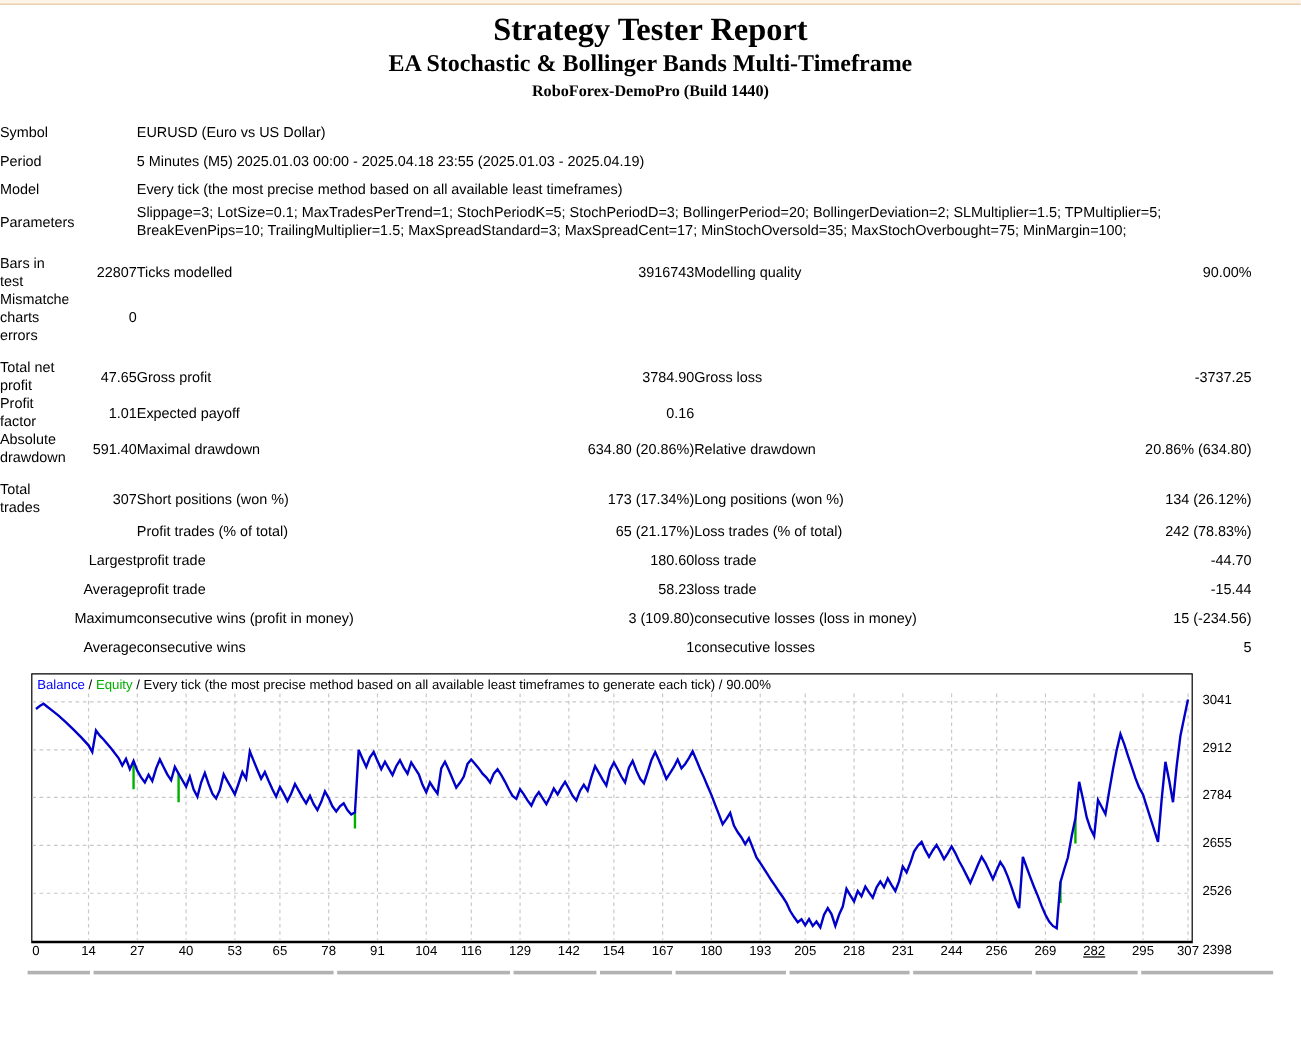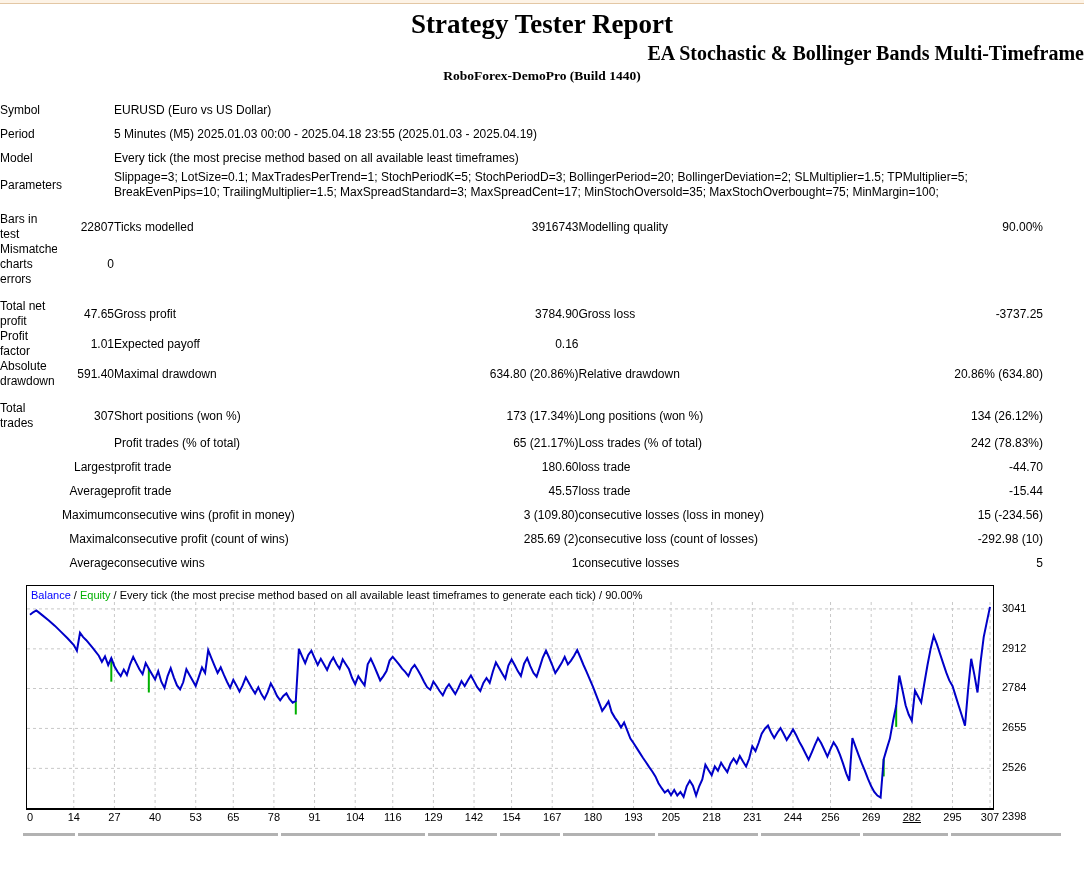--- a/index.html
+++ b/index.html
@@ -1,20 +1,20 @@
 <!DOCTYPE html>
 <html><head>
 <meta charset="utf-8">
 <style>
   html,body{margin:0;padding:0;background:#ffffff;}
   body{font-family:"Liberation Sans","DejaVu Sans",sans-serif;color:#000;width:1084px;height:887px;overflow:hidden;position:relative;}
   .topstrip{height:3px;background:#fdf3e6;border-bottom:1px solid #e3c7a4;}
   .hdr{text-align:center;font-family:"Liberation Serif","DejaVu Serif",serif;font-weight:bold;}
   .hdr h1{font-size:27px;margin:5px 0 2px 0;}
-  .hdr h2{font-size:20px;margin:2px 0 2px 0;text-align:right;}
+  .hdr h2{font-size:20px;margin:2px 0 2px 0;}
   .hdr h3{font-size:13.5px;margin:3px 0 0 0;}
   table.stats{border-collapse:collapse;table-layout:fixed;width:1043px;margin:14px 0 0 0;font-size:12px;}
   table.stats td{padding:0;vertical-align:middle;line-height:15px;overflow:hidden;}
   td.c1{width:114px;padding-left:26px;}
   td.c2{width:68px;text-align:right;}
   td.c3{width:252px;padding-left:12px;}
   td.c4{width:172px;text-align:right;}
   td.c5{width:250px;padding-left:14px;}
   td.c6{width:183px;text-align:right;}
   tr.r td{height:24px;}
@@ -132,39 +132,31 @@
         <td class="c2">Largest</td>
         <td class="c3">profit trade</td>
         <td class="c4">180.60</td>
         <td class="c5">loss trade</td>
         <td class="c6">-44.70</td>
       </tr>
       <tr class="r">
         <td class="c1"></td>
         <td class="c2">Average</td>
         <td class="c3">profit trade</td>
-        <td class="c4">45.57</td>
+        <td class="c4">58.23</td>
         <td class="c5">loss trade</td>
         <td class="c6">-15.44</td>
       </tr>
       <tr class="r">
         <td class="c1"></td>
         <td class="c2">Maximum</td>
         <td class="c3">consecutive wins (profit in money)</td>
         <td class="c4">3 (109.80)</td>
         <td class="c5">consecutive losses (loss in money)</td>
         <td class="c6">15 (-234.56)</td>
-      </tr>
-      <tr class="r">
-        <td class="c1"></td>
-        <td class="c2">Maximal</td>
-        <td class="c3">consecutive profit (count of wins)</td>
-        <td class="c4">285.69 (2)</td>
-        <td class="c5">consecutive loss (count of losses)</td>
-        <td class="c6">-292.98 (10)</td>
       </tr>
       <tr class="r">
         <td class="c1"></td>
         <td class="c2">Average</td>
         <td class="c3">consecutive wins</td>
         <td class="c4">1</td>
         <td class="c5">consecutive losses</td>
         <td class="c6">5</td>
       </tr>
     </tbody>

